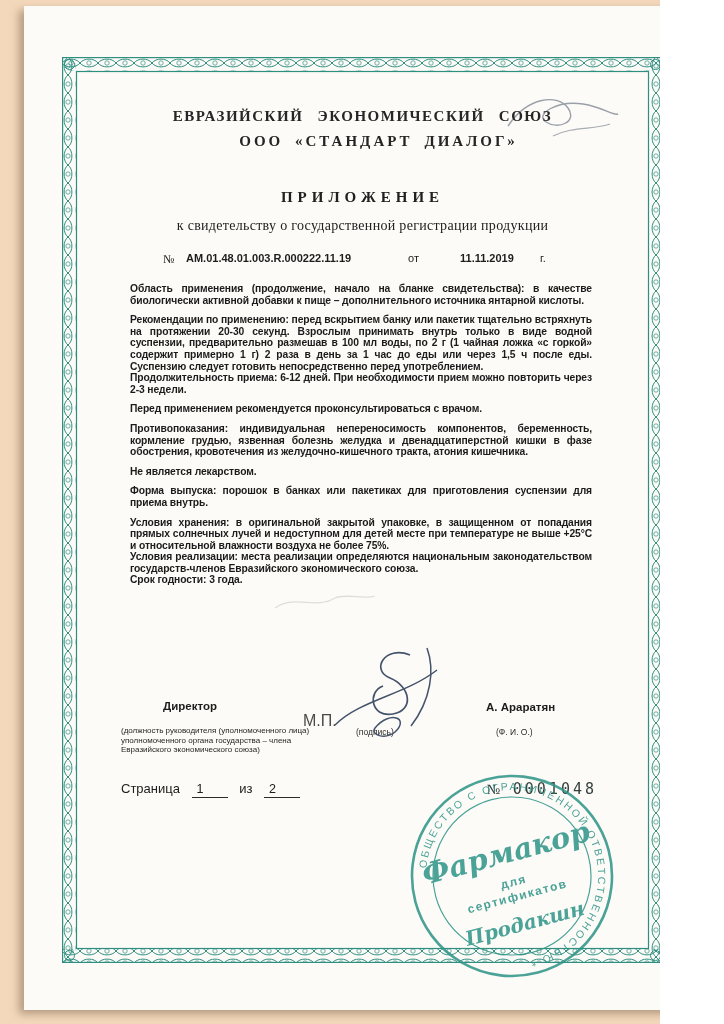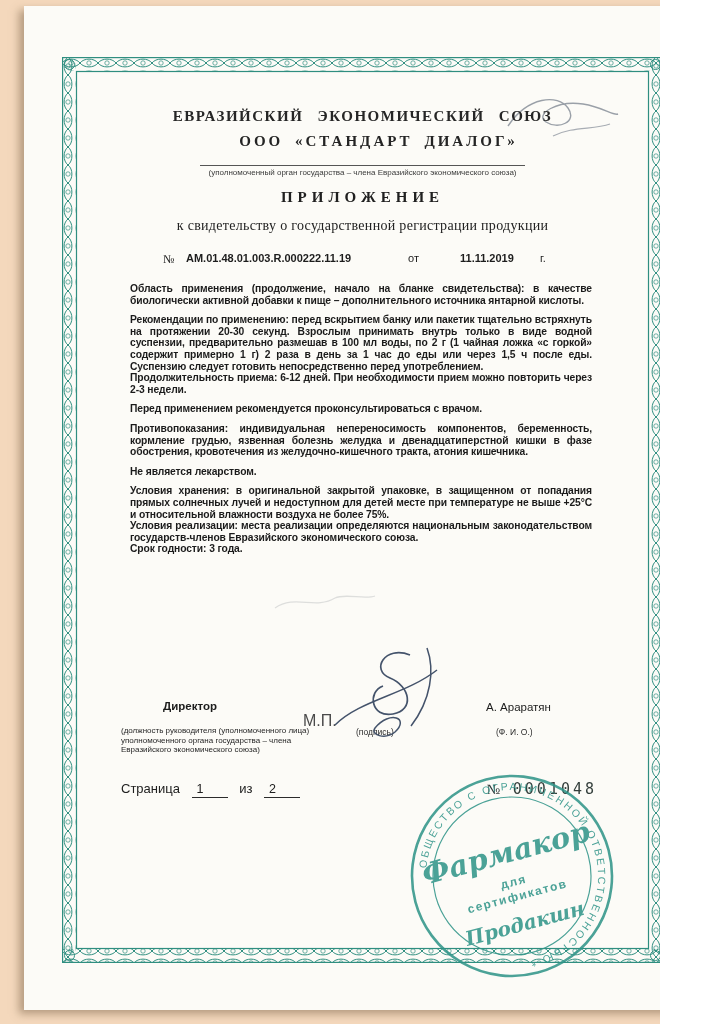--- a/index.html
+++ b/index.html
@@ -30,21 +30,21 @@
   .nr-date { left:330px; font-weight:700; }
   .nr-year { left:410px; }
 
   .body-text { left:130px; top:283px; width:462px; font-size:10.3px; line-height:11.6px;
                font-weight:700; letter-spacing:-.1px; color:#1b1b1b; text-align:justify; }
   .body-text .block { margin-bottom:8px; }
   .body-text p { margin:0; }
 
   .sig-position { left:163px; top:700px; font-size:11.5px; font-weight:700; color:#1c1c1c; }
   .sig-mp { left:303px; top:712px; font-size:16px; color:#4a4a4a; }
-  .sig-name { left:486px; top:701px; font-size:11.5px; font-weight:400; color:#1c1c1c; }
+  .sig-name { left:486px; top:701px; font-size:11.5px; font-weight:700; color:#1c1c1c; }
   .sig-pos-caption { left:121px; top:726px; width:192px; font-size:8px; line-height:9.6px; color:#262626; }
   .sig-sign-caption { left:356px; top:727px; font-size:8.5px; color:#2c2c2c; }
   .sig-name-caption { left:496px; top:727px; font-size:8.5px; color:#2c2c2c; }
 
   .page-row { left:121px; top:781px; font-size:13px; color:#202020; }
   .page-row .plabel { margin-right:8px; }
   .pnum { display:inline-block; min-width:36px; border-bottom:1.3px solid #2b2b2b;
           padding:0 2px 1px 5px; margin-right:8px; font-size:12.5px; }
   .serial-row { left:487px; top:780px; color:#30393a; }
   .serial-no { font-family:"Liberation Serif",serif; font-size:14px; margin-right:8px; }
@@ -91,23 +91,20 @@
     <circle cx="593.5" cy="898.5" r="5" fill="none" stroke="#2f8e80" stroke-width="1"></circle>
   </svg>
 
   <svg class="abs swirl" width="130" height="60" viewBox="0 0 130 60">
     <path d="M10,40 C30,10 60,8 70,22 C80,36 60,44 48,36 C36,28 60,14 85,18 C105,21 115,30 120,28" fill="none" stroke="#9aa0a8" stroke-width="1.4"></path>
     <path d="M55,50 C75,40 95,44 112,38" fill="none" stroke="#a8adb4" stroke-width="1.2"></path>
   </svg>
 
   <div class="abs centered union-title">ЕВРАЗИЙСКИЙ ЭКОНОМИЧЕСКИЙ СОЮЗ</div>
   <div class="abs centered org-name">ООО «СТАНДАРТ ДИАЛОГ»</div>
-  <div class="abs centered org-caption-wrap">
-    <span class="org-caption">(уполномоченный орган государства – члена Евразийского экономического союза)</span>
-  </div>
   <div class="abs centered doc-title">ПРИЛОЖЕНИЕ</div>
   <div class="abs centered doc-subtitle">к свидетельству о государственной регистрации продукции</div>
 
   <div class="abs number-row">
     <span class="nr-no">№</span>
     <span class="nr-num">AM.01.48.01.003.R.000222.11.19</span>
     <span class="nr-from">от</span>
     <span class="nr-date">11.11.2019</span>
     <span class="nr-year">г.</span>
   </div>
@@ -121,20 +118,23 @@
       <p>Продолжительность приема: 6-12 дней. При необходимости прием можно повторить через 2-3 недели.</p>
     </div>
     <div class="block">
       <p>Перед применением рекомендуется проконсультироваться с врачом.</p>
     </div>
     <div class="block">
       <p>Противопоказания: индивидуальная непереносимость компонентов, беременность, кормление грудью, язвенная болезнь желудка и двенадцатиперстной кишки в фазе обострения, кровотечения из желудочно-кишечного тракта, атония кишечника.</p>
     </div>
     <div class="block">
       <p>Не является лекарством.</p>
+    </div>
+    <div class="block">
+      <p>Форма выпуска: порошок в банках или пакетиках для приготовления суспензии для приема внутрь.</p>
     </div>
     <div class="block">
       <p>Условия хранения: в оригинальной закрытой упаковке, в защищенном от попадания прямых солнечных лучей и недоступном для детей месте при температуре не выше +25°С и относительной влажности воздуха не более 75%.</p>
       <p>Условия реализации: места реализации определяются национальным законодательством государств-членов Евразийского экономического союза.</p>
       <p>Срок годности: 3 года.</p>
     </div>
   </div>
 
   <svg class="abs faint-mark" width="110" height="30" viewBox="0 0 110 30">
     <path d="M5,20 C25,6 45,22 65,10 C75,5 95,12 105,8" fill="none" stroke="#8f949a" stroke-width="1.3"></path>

